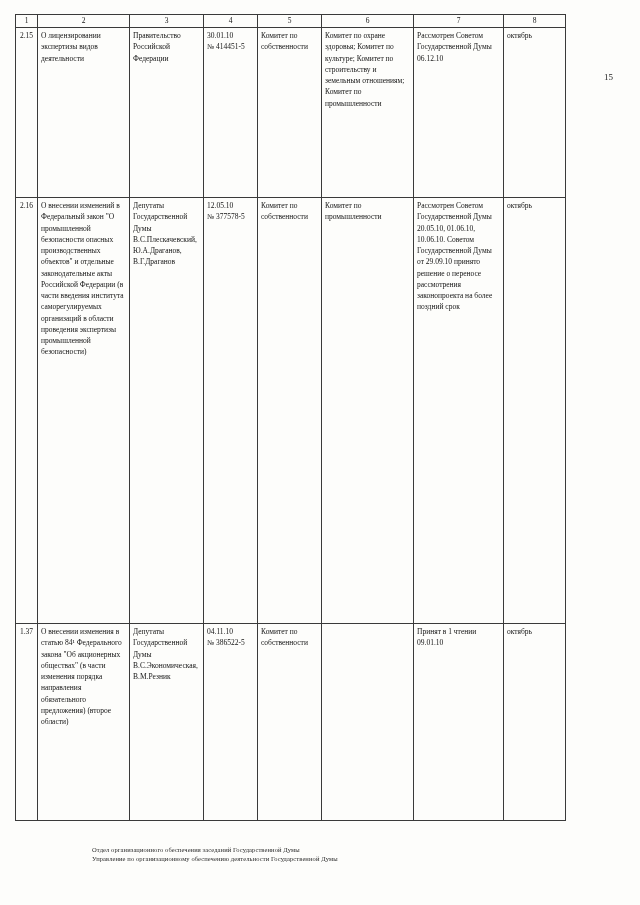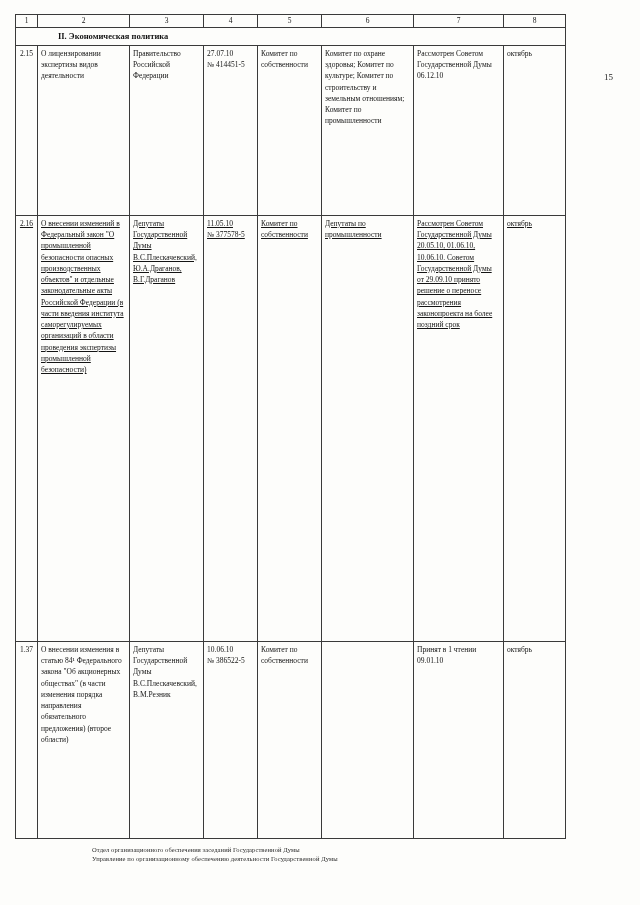--- a/index.html
+++ b/index.html
@@ -42,21 +42,21 @@
     vertical-align: middle;
   }
   tr.r-section { height: 16px; }
   tr.r-section td {
     font-weight: bold;
     font-size: 8.5px;
     padding: 2px 2px 2px 42px;
     vertical-align: middle;
   }
   tr.r1 { height: 170px; }
-  tr.r2 { height: 426px; text-decoration: underline; }
+  tr.r2 { height: 426px; }
   tr.r3 { height: 197px; }
   td.c-num { padding-left: 2px; padding-right: 1px; text-align: center; }
   td.c-date { white-space: pre-line; }
   .page-number {
     position: absolute;
     left: 604px;
     top: 72px;
     font-size: 9px;
     color: #222;
   }
@@ -94,53 +94,50 @@
       <td>1</td>
       <td>2</td>
       <td>3</td>
       <td>4</td>
       <td>5</td>
       <td>6</td>
       <td>7</td>
       <td>8</td>
     </tr>
 
-    <tr class="r-section">
-      <td colspan="8">II. Экономическая политика</td>
-    </tr>
 
     <tr class="r1">
       <td class="c-num">2.15</td>
       <td>О лицензировании экспертизы видов деятельности</td>
       <td>Правительство Российской Федерации</td>
-      <td class="c-date">27.07.10
+      <td class="c-date">30.01.10
 № 414451-5</td>
       <td>Комитет по собственности</td>
       <td>Комитет по охране здоровья; Комитет по культуре; Комитет по строительству и земельным отношениям; Комитет по промышленности</td>
       <td>Рассмотрен Советом Государственной Думы 06.12.10</td>
       <td>октябрь</td>
     </tr>
 
     <tr class="r2">
       <td class="c-num">2.16</td>
       <td>О внесении изменений в Федеральный закон "О промышленной безопасности опасных производственных объектов" и отдельные законодательные акты Российской Федерации (в части введения института саморегулируемых организаций в области проведения экспертизы промышленной безопасности)</td>
       <td>Депутаты Государственной Думы В.С.Плескачевский, Ю.А.Драганов, В.Г.Драганов</td>
-      <td class="c-date">11.05.10
+      <td class="c-date">12.05.10
 № 377578-5</td>
       <td>Комитет по собственности</td>
-      <td>Депутаты по промышленности</td>
+      <td>Комитет по промышленности</td>
       <td>Рассмотрен Советом Государственной Думы 20.05.10, 01.06.10, 10.06.10. Советом Государственной Думы от 29.09.10 принято решение о переносе рассмотрения законопроекта на более поздний срок</td>
       <td>октябрь</td>
     </tr>
 
     <tr class="r3">
       <td class="c-num">1.37</td>
       <td>О внесении изменения в статью 84¹ Федерального закона "Об акционерных обществах" (в части изменения порядка направления обязательного предложения) (второе области)</td>
-      <td>Депутаты Государственной Думы В.С.Плескачевский, В.М.Резник</td>
-      <td class="c-date">10.06.10
+      <td>Депутаты Государственной Думы В.С.Экономическая, В.М.Резник</td>
+      <td class="c-date">04.11.10
 № 386522-5</td>
       <td>Комитет по собственности</td>
       <td></td>
       <td>Принят в 1 чтении 09.01.10</td>
       <td>октябрь</td>
     </tr>
   </tbody>
     </table>
 
   <div class="footer">

